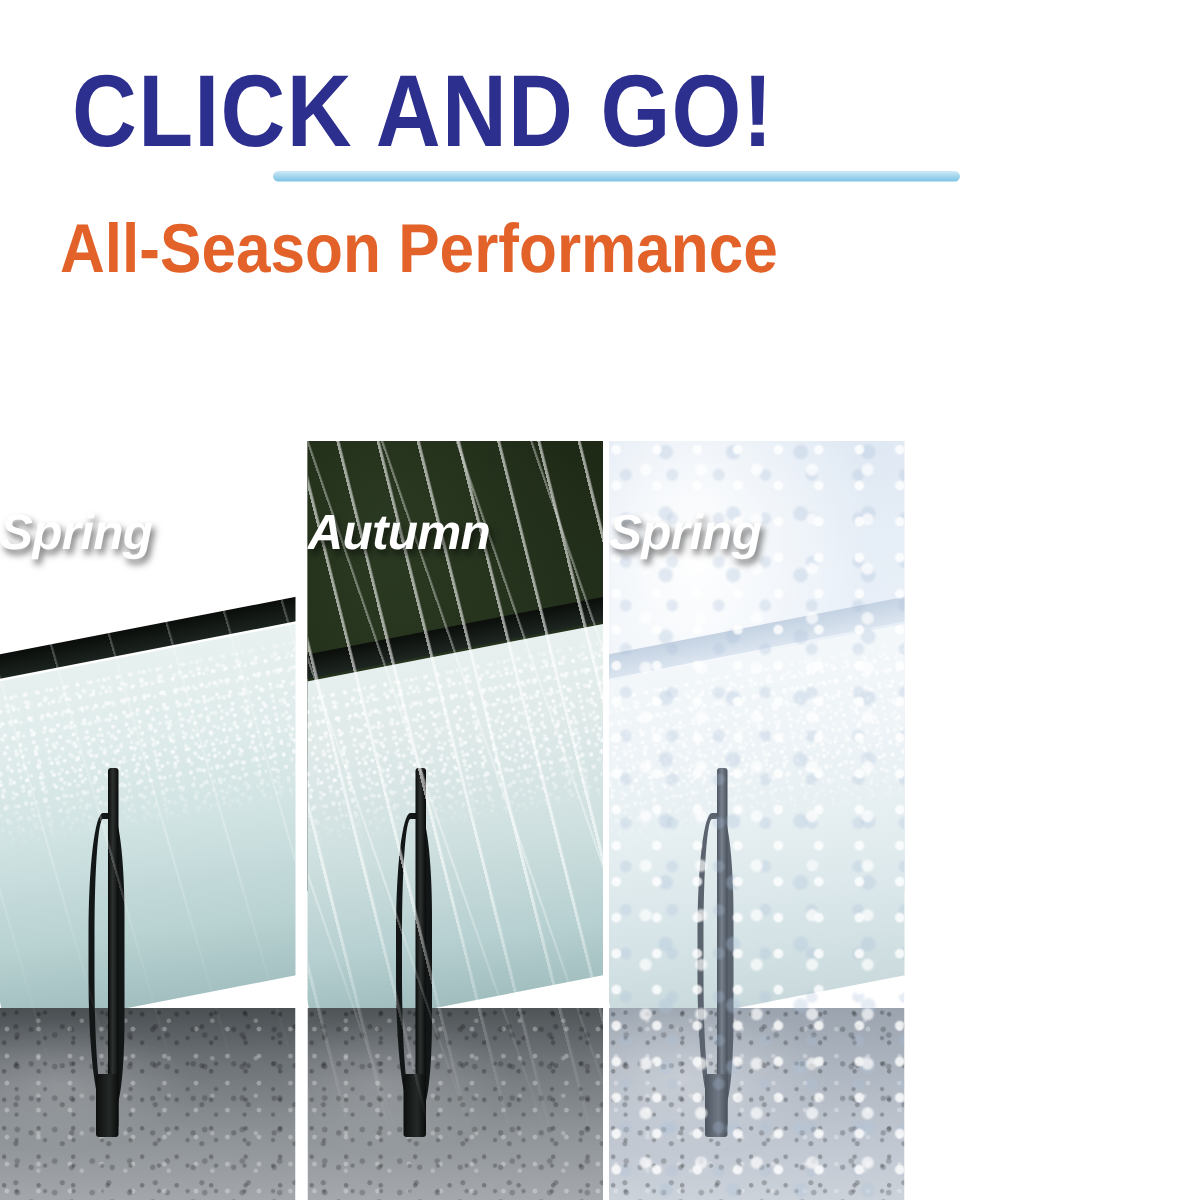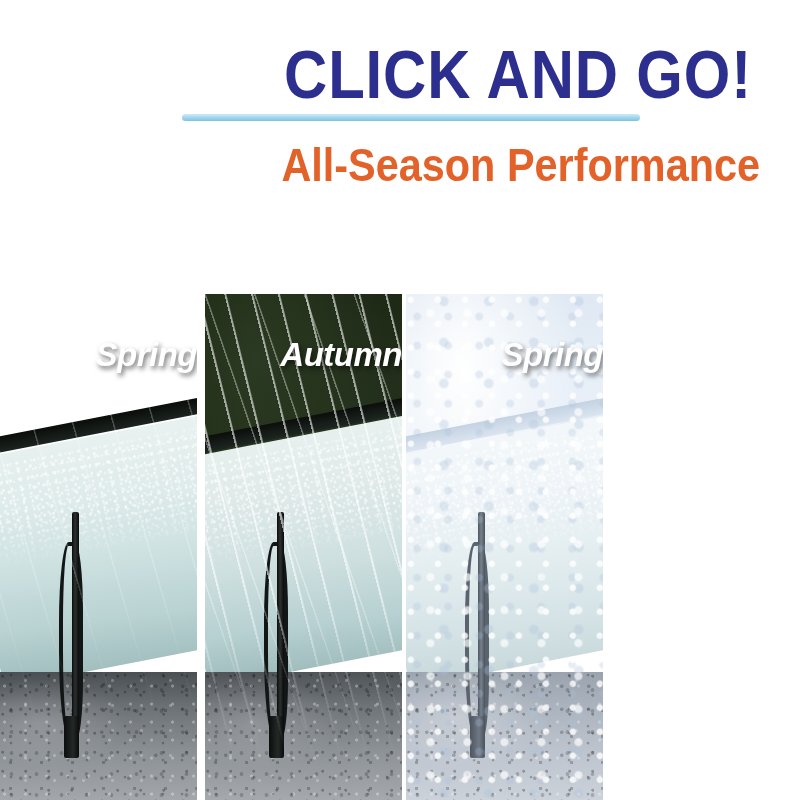--- a/index.html
+++ b/index.html
@@ -23,21 +23,21 @@
   }
 
   
   .header {
     position: absolute;
     left: 0;
     top: 0;
     width: 800px;
     height: 294px;
     background: #ffffff;
-    text-align: right;
+    text-align: left;
   }
 
   .headline {
     position: absolute;
     left: 0;
     top: 38px;
     width: 800px;
     font-family: "Liberation Sans Narrow", "Liberation Sans", sans-serif;
     font-size: 68px;
     line-height: 72px;
@@ -264,21 +264,21 @@
     background-size: 27px 24px, 37px 33px, 45px 41px, 31px 29px;
     opacity: .85;
   }
 
   
   .season-label {
     position: absolute;
     left: 0;
     top: 42px;
     width: 197px;
-    text-align: right;
+    text-align: left;
     font-family: "Liberation Sans", sans-serif;
     font-size: 33px;
     font-weight: bold;
     font-style: italic;
     color: #ffffff;
     letter-spacing: -0.5px;
     text-shadow: 2px 3px 5px rgba(0,0,0,.55);
     z-index: 9;
   }
 </style>

